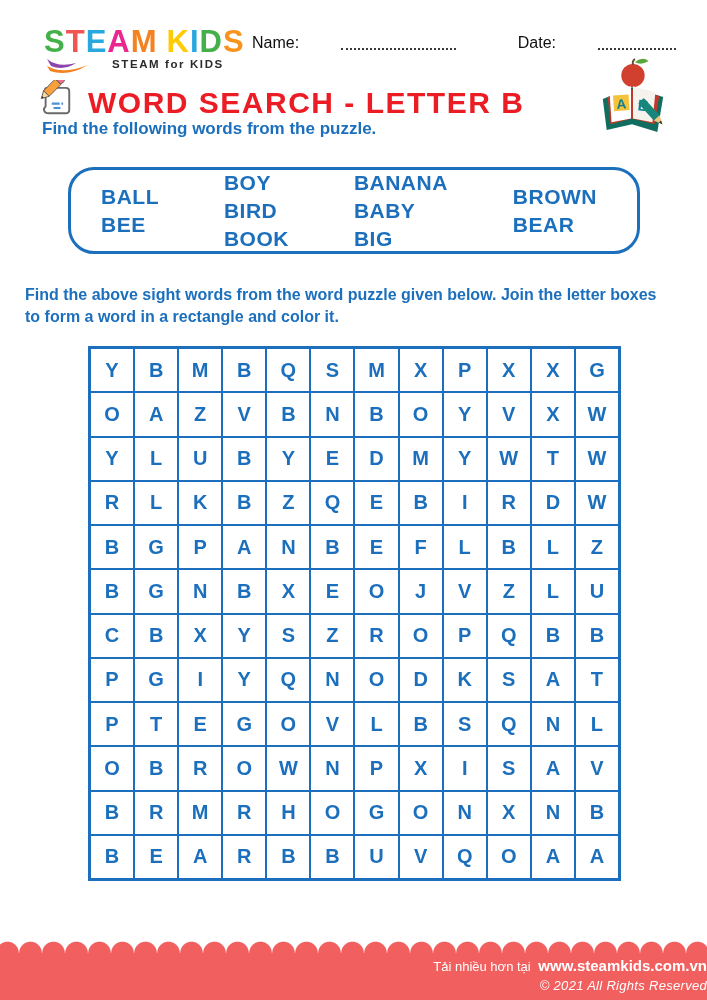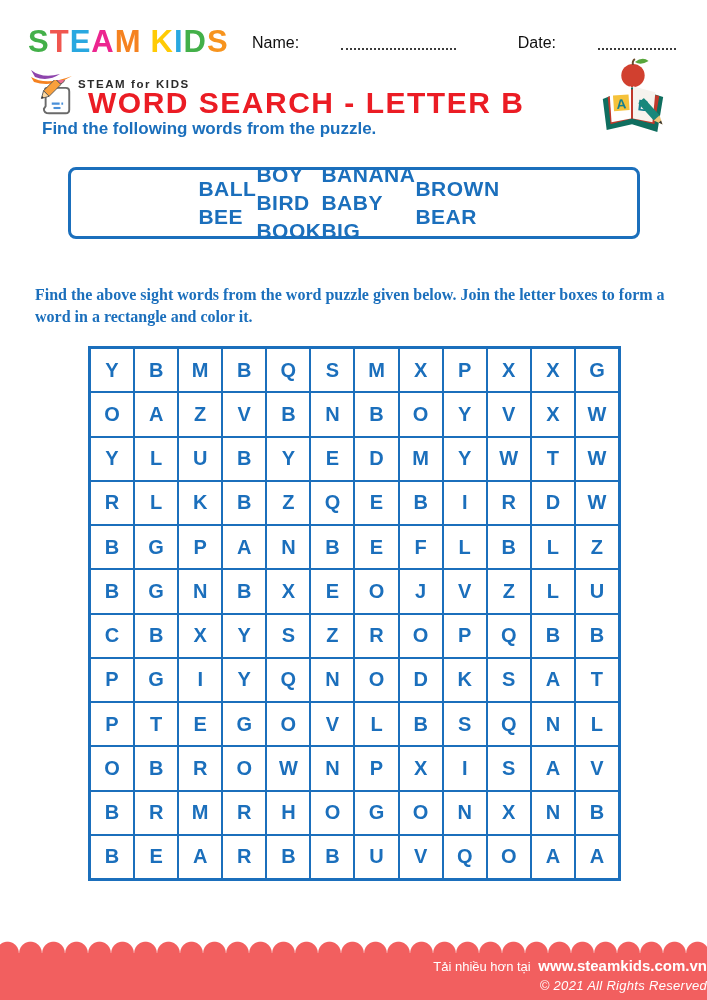--- a/index.html
+++ b/index.html
@@ -8,53 +8,53 @@
     --coral:#F25F5F;
   }
   *{margin:0;padding:0;box-sizing:border-box;}
   html,body{background:#e8e8e8;}
   body{font-family:"Liberation Sans",sans-serif;}
   .page{
     position:relative;width:707px;height:1000px;margin:0 auto;
     background:#ffffff;overflow:hidden;
   }
   
-  .logo{position:absolute;left:28px;top:26px;}
+  .logo{position:absolute;left:44px;top:26px;}
   .wordmark{font-size:31px;font-weight:800;letter-spacing:1px;line-height:1;white-space:pre;}
   .wordmark span{display:inline-block;}
   .wm-gap{width:9px;}
-  .tagline-row{display:flex;align-items:flex-end;gap:4px;margin-top:12px;padding-left:2px;}
+  .tagline-row{display:flex;align-items:flex-start;gap:22px;margin-top:1px;padding-left:2px;}
   .tagline{font-size:11.5px;font-weight:700;color:#2b2b2b;letter-spacing:1.6px;}
   
   .name-date{
     position:absolute;left:252px;top:34px;width:424px;
     display:flex;align-items:flex-end;font-size:16px;color:#101010;gap:32px;
   }
   .dotline{border-bottom:2px dotted #3c3c3c;height:14px;}
   .line-name{flex:1;margin:0 10px 2px 10px;}
   .line-date{width:78px;margin:0 0 2px 10px;}
   .date-label{margin-left:20px;}
   
   .title-row{position:absolute;left:36px;top:80px;display:flex;align-items:center;gap:10px;}
   .page-title{font-size:30px;font-weight:800;color:var(--red);letter-spacing:1.5px;white-space:nowrap;}
   .book-icon{position:absolute;right:38px;top:54px;}
   .subtitle{position:absolute;left:42px;top:119px;font-size:17px;font-weight:700;color:var(--blue);}
   
   .word-box{
-    position:absolute;left:68px;top:167px;width:572px;height:72px;
-    border:3.5px solid var(--blue);border-radius:8px;
-    display:flex;align-items:center;justify-content:center;
+    position:absolute;left:68px;top:167px;width:572px;height:87px;
+    border:3.5px solid var(--blue);border-radius:26px;
+    display:flex;align-items:center;justify-content:space-between;
     padding:0 40px 0 30px;
   }
   .word-col{display:flex;flex-direction:column;}
   .word-col span{font-size:21px;line-height:28px;color:var(--blue);font-weight:600;letter-spacing:0.5px;}
   
   .instructions{
-    position:absolute;left:35px;top:284px;width:632px;
-    font-size:16px;font-weight:700;color:var(--blue);line-height:1.35;font-family:Liberation Serif, serif;
+    position:absolute;left:25px;top:284px;width:632px;
+    font-size:16px;font-weight:700;color:var(--blue);line-height:1.35;
   }
   
   .grid{
     position:absolute;left:88px;top:346px;width:533px;height:535px;
     background:var(--blue);padding:3px;
     display:grid;grid-template-columns:repeat(12,1fr);grid-template-rows:repeat(12,1fr);gap:2px;
   }
   .cell{
     background:#ffffff;display:flex;align-items:center;justify-content:center;
     font-size:20px;font-weight:700;color:var(--blue);cursor:pointer;

